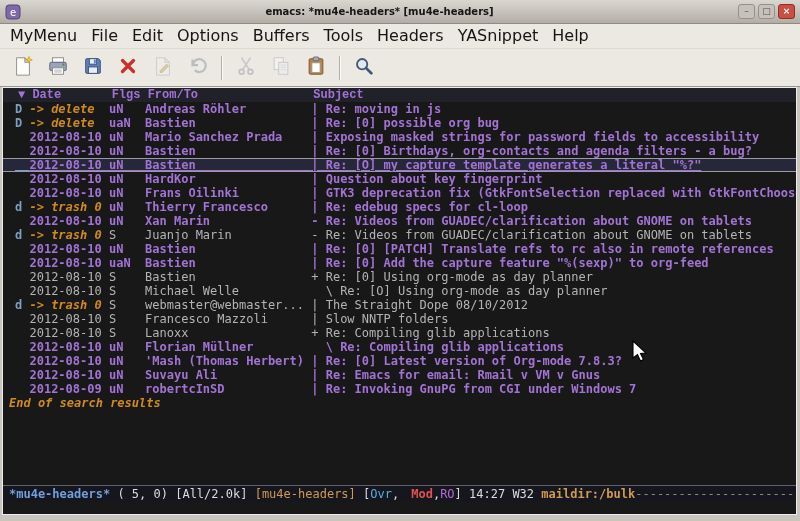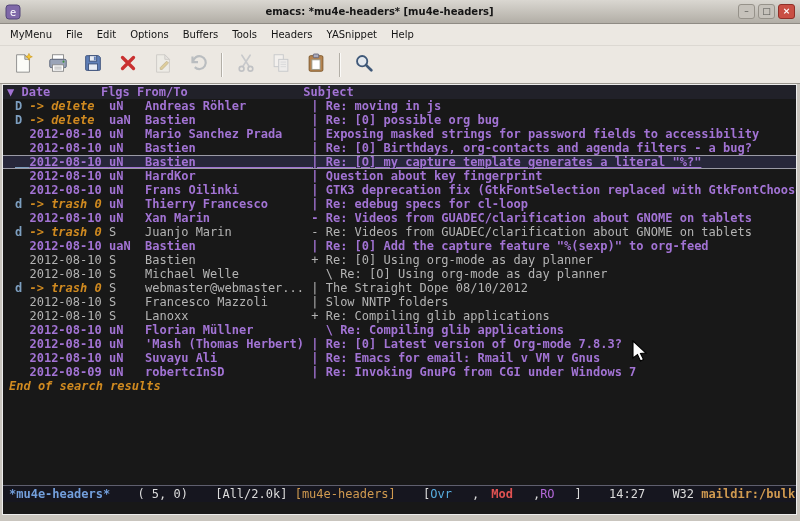--- a/index.html
+++ b/index.html
@@ -22,21 +22,21 @@
   .win-buttons { display:flex; gap:3px; }
   .win-btn {
     width:17px; height:15px; border-radius:3px; background:#c6c2bb; border:1px solid #96928a;
     color:#50504c; font-size:9px; line-height:12px; text-align:center; cursor:default;
   }
   .win-btn.close { background:var(--close-button,#c94f44); border-color:#8f2f28; color:#fff; font-weight:bold; }
 
   
   .menubar {
     flex:0 0 22px; display:flex; align-items:center; padding:0 3px;
-    background:var(--chrome-background,#ece8e2); font-size:10px; color:#151515;
+    background:var(--chrome-background,#ece8e2); font-size:16px; color:#151515;
     border-bottom:1px solid #dcd8d2;
   }
   .menu-item { padding:2px 7px 3px; white-space:nowrap; }
 
   
   .toolbar {
     flex:0 0 38px; display:flex; align-items:center; gap:5px; padding:0 8px;
     background:var(--chrome-background,#ece8e2); border-bottom:1px solid #9a968e;
   }
   .tool-button { width:30px; height:30px; display:flex; align-items:center; justify-content:center; border-radius:3px; }
@@ -45,22 +45,23 @@
 
   
   .text-area {
     flex:1 1 auto; margin:0 3px 0 2px; overflow:hidden;
     background:var(--buffer-background,#181818);
     border:1px solid #ededed;
     display:flex; flex-direction:column;
     font-family:"DejaVu Sans Mono", monospace; font-size:12px;
   }
   .header-line {
-    flex:0 0 14px; line-height:14px; white-space:pre; padding-left:4px;
+    flex:0 0 14px; line-height:14px; white-space:pre; padding-left:15px;
     background:var(--header-background,#212129);
+    font-family:Liberation Mono, monospace;
   }
   .hdr { color:var(--header-foreground,#a273d4); font-weight:bold; }
 
   .msg-row { height:14px; line-height:14px; white-space:pre; padding-left:12px; }
   .face-unread { color:var(--unread,#a273d4); font-weight:bold; }
   .face-read   { color:var(--read,#b4b4b4); }
   .face-action { color:var(--action,#d08a20); font-style:italic; font-weight:bold; }
   .face-mark   { color:var(--mark,#7d9fc0); font-weight:bold; }
   .msg-row.selected {
     background:var(--selected-background,#27273a);
@@ -70,21 +71,21 @@
 
   .end-line { height:14px; line-height:14px; white-space:pre; padding-left:6px; }
   .filler { flex:1 1 auto; }
 
   
   .modeline {
     flex:0 0 17px; line-height:16px; white-space:pre; padding-left:6px; overflow:hidden;
     background:var(--modeline-background,#16161f); border-top:1px solid #5f5f6e;
   }
   .ml-buffer-name { color:var(--modeline-buffer,#739fdc); font-weight:bold;margin-top:26px; }
-  .ml-plain  { color:var(--modeline-plain,#dcdcdc);margin-left:20px; }
+  .ml-plain  { color:var(--modeline-plain,#dcdcdc); }
   .ml-minor  { color:var(--modeline-minor,#d09a50); }
   .ml-ovr    { color:var(--modeline-ovr,#58aee0); }
   .ml-mod    { color:var(--modeline-mod,#e05252); font-weight:bold;padding-left:12px; }
   .ml-ro     { color:var(--modeline-ro,#b468d8); }
   .ml-folder { color:var(--modeline-minor,#d09a50); font-weight:bold; }
   .ml-dashes { color:var(--modeline-dashes,#8a8a8a); }
   .echo { flex:0 0 12px; background:var(--buffer-background,#181818); }
   .frame-bottom { flex:0 0 6px; background:#c9c5be; }
 
   
@@ -202,20 +203,21 @@
         <div class="msg-row"><span class="face-mark">D </span><span class="face-action">-&gt; delete  </span><span class="face-unread">uN   </span><span class="face-unread">Andreas Röhler         </span><span class="face-unread">| Re: moving in js</span></div>
         <div class="msg-row"><span class="face-mark">D </span><span class="face-action">-&gt; delete  </span><span class="face-unread">uaN  </span><span class="face-unread">Bastien                </span><span class="face-unread">| Re: [0] possible org bug</span></div>
         <div class="msg-row"><span class="face-mark">  </span><span class="face-unread">2012-08-10 </span><span class="face-unread">uN   </span><span class="face-unread">Mario Sanchez Prada    </span><span class="face-unread">| Exposing masked strings for password fields to accessibility</span></div>
         <div class="msg-row"><span class="face-mark">  </span><span class="face-unread">2012-08-10 </span><span class="face-unread">uN   </span><span class="face-unread">Bastien                </span><span class="face-unread">| Re: [0] Birthdays, org-contacts and agenda filters - a bug?</span></div>
         <div class="msg-row selected"><span class="face-mark">  </span><span class="face-unread">2012-08-10 </span><span class="face-unread">uN   </span><span class="face-unread">Bastien                </span><span class="face-unread">| Re: [O] my capture template generates a literal "%?"</span></div>
         <div class="msg-row"><span class="face-mark">  </span><span class="face-unread">2012-08-10 </span><span class="face-unread">uN   </span><span class="face-unread">HardKor                </span><span class="face-unread">| Question about key fingerprint</span></div>
         <div class="msg-row"><span class="face-mark">  </span><span class="face-unread">2012-08-10 </span><span class="face-unread">uN   </span><span class="face-unread">Frans Oilinki          </span><span class="face-unread">| GTK3 deprecation fix (GtkFontSelection replaced with GtkFontChooser)</span></div>
         <div class="msg-row"><span class="face-mark">d </span><span class="face-action">-&gt; trash 0 </span><span class="face-unread">uN   </span><span class="face-unread">Thierry Francesco      </span><span class="face-unread">| Re: edebug specs for cl-loop</span></div>
         <div class="msg-row"><span class="face-mark">  </span><span class="face-unread">2012-08-10 </span><span class="face-unread">uN   </span><span class="face-unread">Xan Marin              </span><span class="face-unread">- Re: Videos from GUADEC/clarification about GNOME on tablets</span></div>
         <div class="msg-row"><span class="face-mark">d </span><span class="face-action">-&gt; trash 0 </span><span class="face-read">S    </span><span class="face-read">Juanjo Marin           </span><span class="face-read">- Re: Videos from GUADEC/clarification about GNOME on tablets</span></div>
+        <div class="msg-row"><span class="face-mark">  </span><span class="face-unread">2012-08-10 </span><span class="face-unread">uN   </span><span class="face-unread">Bastien                </span><span class="face-unread">| Re: [0] [PATCH] Translate refs to rc also in remote references</span></div>
         <div class="msg-row"><span class="face-mark">  </span><span class="face-unread">2012-08-10 </span><span class="face-unread">uaN  </span><span class="face-unread">Bastien                </span><span class="face-unread">| Re: [0] Add the capture feature "%(sexp)" to org-feed</span></div>
         <div class="msg-row"><span class="face-mark">  </span><span class="face-read">2012-08-10 </span><span class="face-read">S    </span><span class="face-read">Bastien                </span><span class="face-read">+ Re: [0] Using org-mode as day planner</span></div>
         <div class="msg-row"><span class="face-mark">  </span><span class="face-read">2012-08-10 </span><span class="face-read">S    </span><span class="face-read">Michael Welle          </span><span class="face-read">  \ Re: [O] Using org-mode as day planner</span></div>
         <div class="msg-row"><span class="face-mark">d </span><span class="face-action">-&gt; trash 0 </span><span class="face-read">S    </span><span class="face-read">webmaster@webmaster... </span><span class="face-read">| The Straight Dope 08/10/2012</span></div>
         <div class="msg-row"><span class="face-mark">  </span><span class="face-read">2012-08-10 </span><span class="face-read">S    </span><span class="face-read">Francesco Mazzoli      </span><span class="face-read">| Slow NNTP folders</span></div>
         <div class="msg-row"><span class="face-mark">  </span><span class="face-read">2012-08-10 </span><span class="face-read">S    </span><span class="face-read">Lanoxx                 </span><span class="face-read">+ Re: Compiling glib applications</span></div>
         <div class="msg-row"><span class="face-mark">  </span><span class="face-unread">2012-08-10 </span><span class="face-unread">uN   </span><span class="face-unread">Florian Müllner        </span><span class="face-unread">  \ Re: Compiling glib applications</span></div>
         <div class="msg-row"><span class="face-mark">  </span><span class="face-unread">2012-08-10 </span><span class="face-unread">uN   </span><span class="face-unread">'Mash (Thomas Herbert) </span><span class="face-unread">| Re: [0] Latest version of Org-mode 7.8.3?</span></div>
         <div class="msg-row"><span class="face-mark">  </span><span class="face-unread">2012-08-10 </span><span class="face-unread">uN   </span><span class="face-unread">Suvayu Ali             </span><span class="face-unread">| Re: Emacs for email: Rmail v VM v Gnus</span></div>
         <div class="msg-row"><span class="face-mark">  </span><span class="face-unread">2012-08-09 </span><span class="face-unread">uN   </span><span class="face-unread">robertcInSD            </span><span class="face-unread">| Re: Invoking GnuPG from CGI under Windows 7</span></div>

